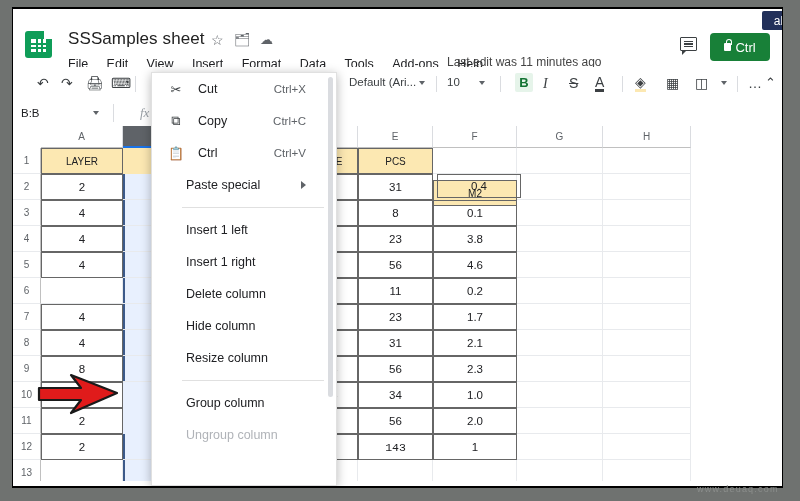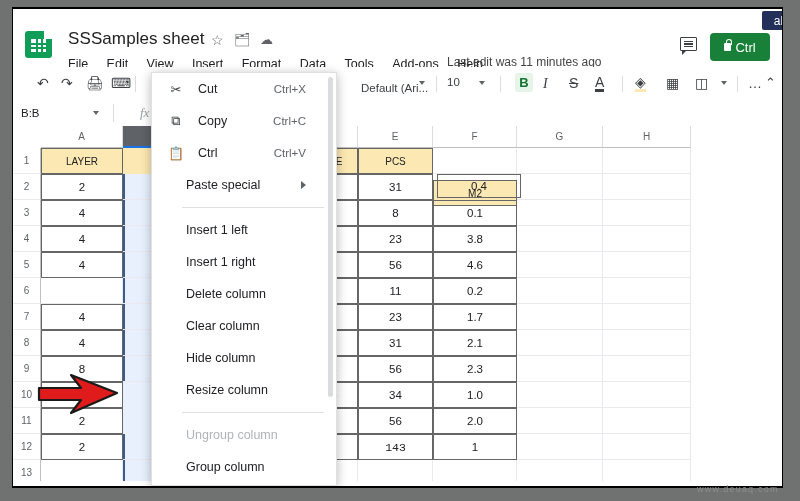--- a/index.html
+++ b/index.html
@@ -244,21 +244,21 @@
       <div class="alphr">alphr</div>
     </div>
 
     <div class="toolbar">
       <div class="tb" style="left:24px;">↶</div>
       <div class="tb" style="left:48px;">↷</div>
       <div class="tb" style="left:73px;">🖨</div>
       <div class="tb" style="left:98px;">⌨</div>
       <div class="tb-sep" style="left:122px;"></div>
 
-      <div class="fontsel" style="left:348px;margin-top:6px;">Default (Ari...</div>
+      <div class="fontsel" style="left:336px;">Default (Ari...</div>
       <div class="caret" style="left:406px;"></div>
       <div class="tb-sep" style="left:423px;"></div>
       <div class="fontsel" style="left:434px;">10</div>
       <div class="caret" style="left:466px;"></div>
       <div class="tb-sep" style="left:487px;"></div>
 
       <div class="bold-b">B</div>
       <div class="tb" style="left:530px;font-family:'Liberation Serif',serif;font-style:italic;">I</div>
       <div class="tb" style="left:556px;text-decoration:line-through;">S</div>
       <div class="tb" style="left:582px;border-bottom:3px solid #3c4043;line-height:14px;">A</div>
@@ -498,33 +498,30 @@
         <div class="mi">
           <span class="mlabel noic">Insert 1 left</span>
         </div>
         <div class="mi">
           <span class="mlabel noic">Insert 1 right</span>
         </div>
         <div class="mi">
           <span class="mlabel noic">Delete column</span>
         </div>
         <div class="mi">
-          <span class="mlabel noic">Clear column</span>
-        </div>
-        <div class="mi">
           <span class="mlabel noic">Hide column</span>
         </div>
         <div class="mi">
           <span class="mlabel noic">Resize column</span>
         </div>
         <div class="msep"></div>
+        <div class="mi">
+          <span class="mlabel noic">Group column</span>
+        </div>
         <div class="mi dis">
           <span class="mlabel noic">Ungroup column</span>
-        </div>
-        <div class="mi">
-          <span class="mlabel noic">Group column</span>
         </div>
         <div class="mscroll"></div>
       </div>
 
   </div>
   <div class="watermark">www.deuaq.com</div>
 </div>
 
 </body></html>

